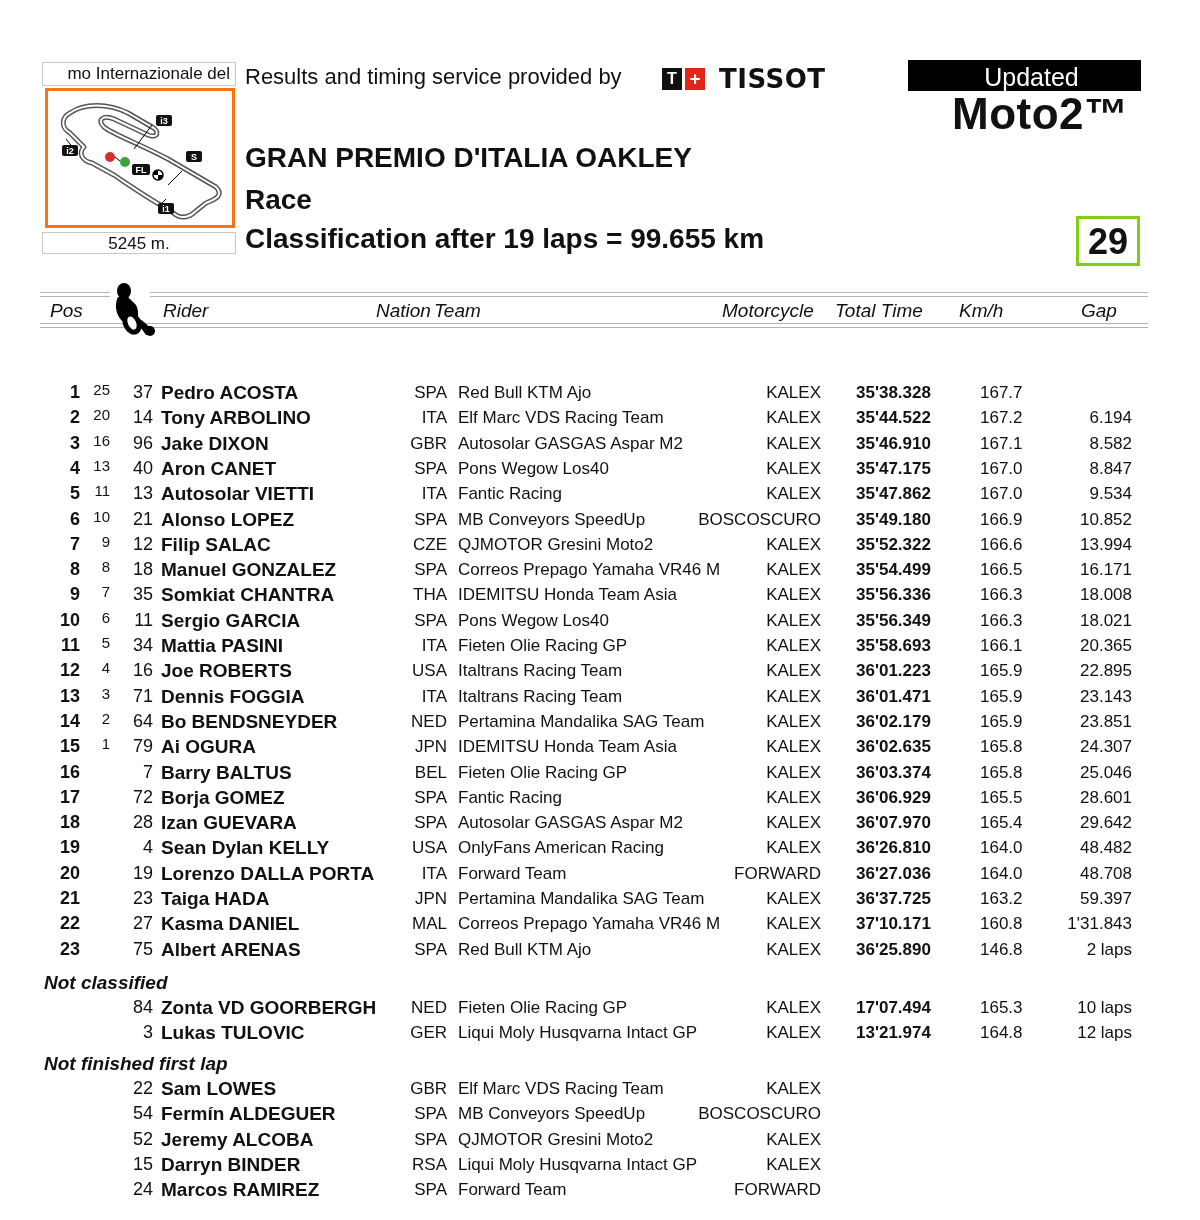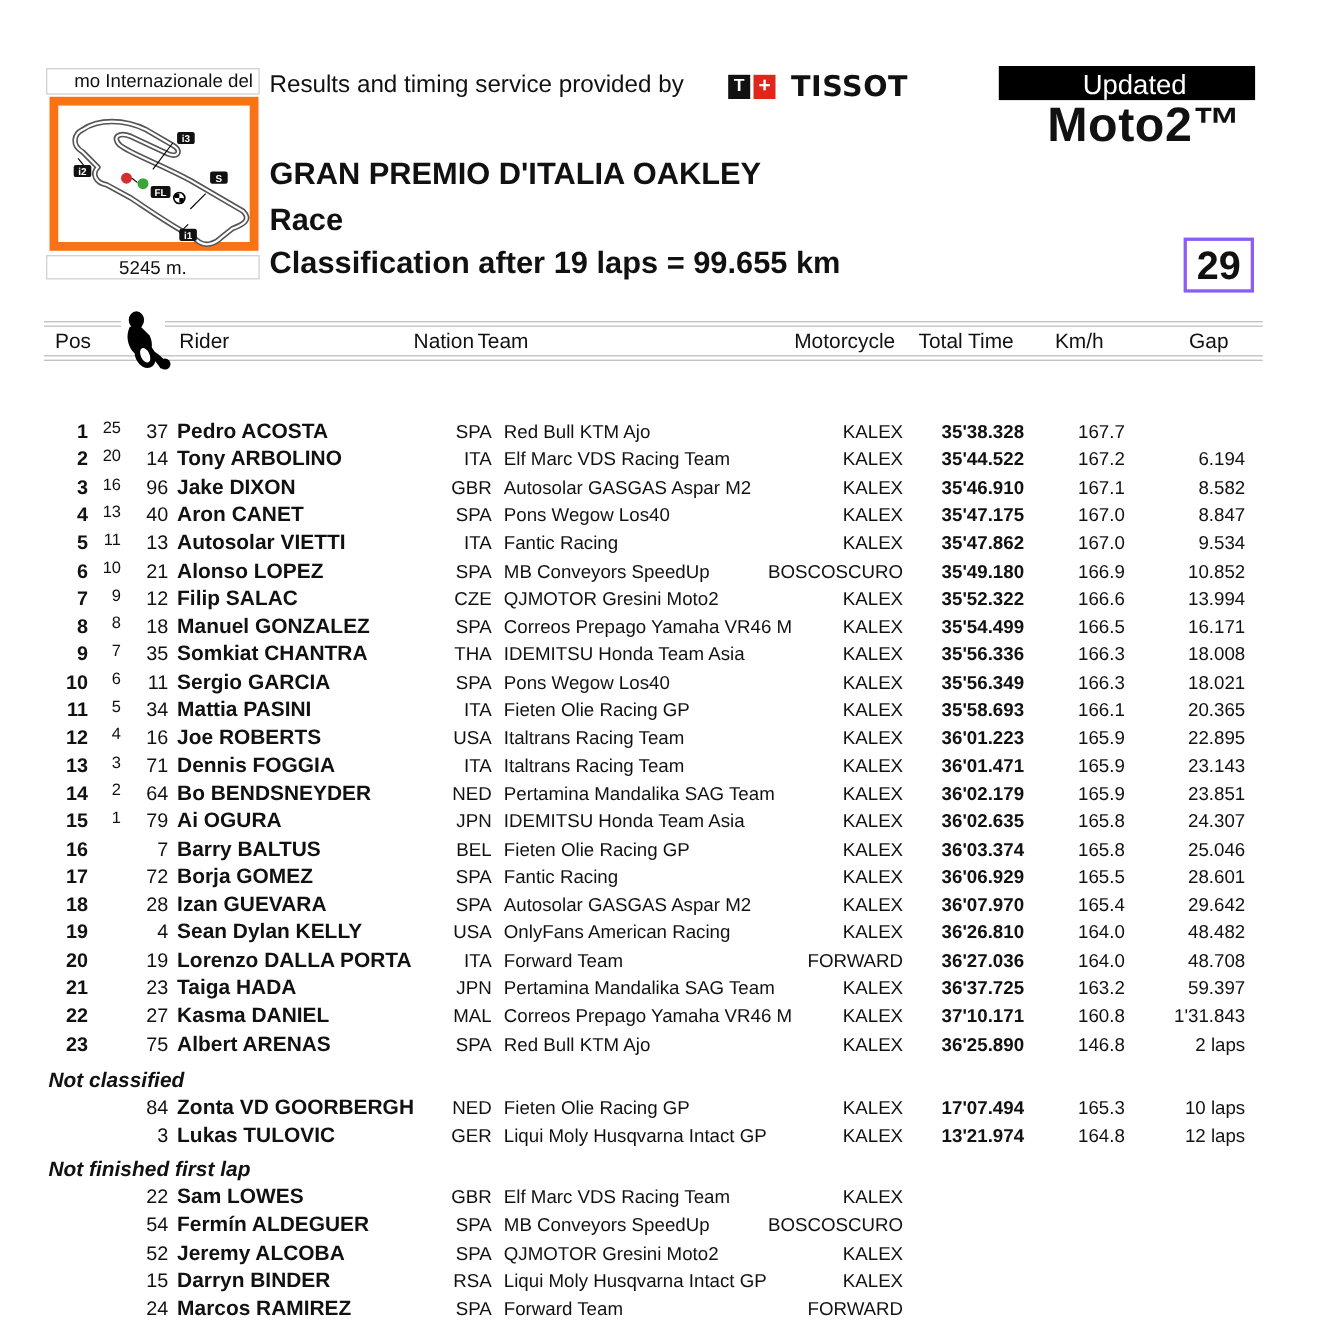--- a/index.html
+++ b/index.html
@@ -9,21 +9,21 @@
   .abs { position: absolute; }
 
   
   .circuit-name {
     left: 42px; top: 62px; width: 194px; height: 24px;
     border: 1px solid #c8c8c8; overflow: hidden; white-space: nowrap;
     font-size: 17px; line-height: 22px; text-align: right; padding-right: 5px;
   }
   .circuit-map {
     left: 45px; top: 88px; width: 190px; height: 140px;
-    border: 8px solid #f97316;
+    border: 3px solid #f97316;
   }
   .circuit-length {
     left: 42px; top: 232px; width: 194px; height: 22px;
     border: 1px solid #c8c8c8; font-size: 17px; line-height: 22px; text-align: center;
   }
 
   .service-text { left: 245px; top: 63px; font-size: 22px; line-height: 28px; }
   .tissot-logo { left: 662px; top: 66px; height: 26px; display: flex; align-items: center; gap: 3px; }
   .tissot-t { width: 20px; height: 22px; background: #111; color: #fff; font-weight: bold; font-size: 16px; line-height: 22px; text-align: center; }
   .tissot-cross { width: 20px; height: 22px; background: #e1251b; color: #fff; font-weight: bold; font-size: 19px; line-height: 22px; text-align: center; }
@@ -33,34 +33,34 @@
     left: 908px; top: 60px; width: 233px; height: 31px; background: #000; color: #fff;
     font-size: 25px; line-height: 34px; text-align: center; padding-left: 14px;
   }
   .class-title { left: 952px; top: 88px; font-size: 44px; font-weight: bold; line-height: 52px; letter-spacing: 0.5px; }
 
   .event-title { left: 245px; top: 141px; font-size: 28px; font-weight: bold; line-height: 34px; }
   .session-title { left: 245px; top: 183px; font-size: 28px; font-weight: bold; line-height: 34px; }
   .classification-title { left: 245px; top: 222px; font-size: 28px; font-weight: bold; line-height: 34px; }
 
   .round-box {
-    left: 1076px; top: 216px; width: 64px; height: 50px; border: 3px solid #8b5cf6;
+    left: 1076px; top: 216px; width: 64px; height: 50px; border: 3px solid #84cc16;
     font-size: 36px; font-weight: bold; line-height: 46px; text-align: center;
   }
 
   
   .header-line { height: 0; border-top: 1px solid #b4b4b4; }
   .hl1 { left: 40px; top: 292px; width: 70px; }
   .hl1b { left: 40px; top: 296px; width: 70px; }
   .hl2 { left: 150px; top: 292px; width: 998px; }
   .hl2b { left: 150px; top: 296px; width: 998px; }
   .hl3 { left: 40px; top: 323px; width: 1108px; }
   .hl3b { left: 40px; top: 327px; width: 1108px; }
 
-  .col-head { top: 299px; font-size: 19px; line-height: 24px; white-space: nowrap; text-align: center; }
+  .col-head { top: 299px; font-size: 19px; font-style: italic; line-height: 24px; white-space: nowrap; text-align: center; }
   .ch-pos { left: 50px; }
   .ch-rider { left: 163px; }
   .ch-nation { left: 376px; }
   .ch-team { left: 434px; }
   .ch-moto { left: 722px; }
   .ch-time { left: 835px; }
   .ch-kmh { left: 959px; }
   .ch-gap { left: 1081px; }
 
   .rider-icon { left: 110px; top: 281px; width: 50px; height: 56px; }

